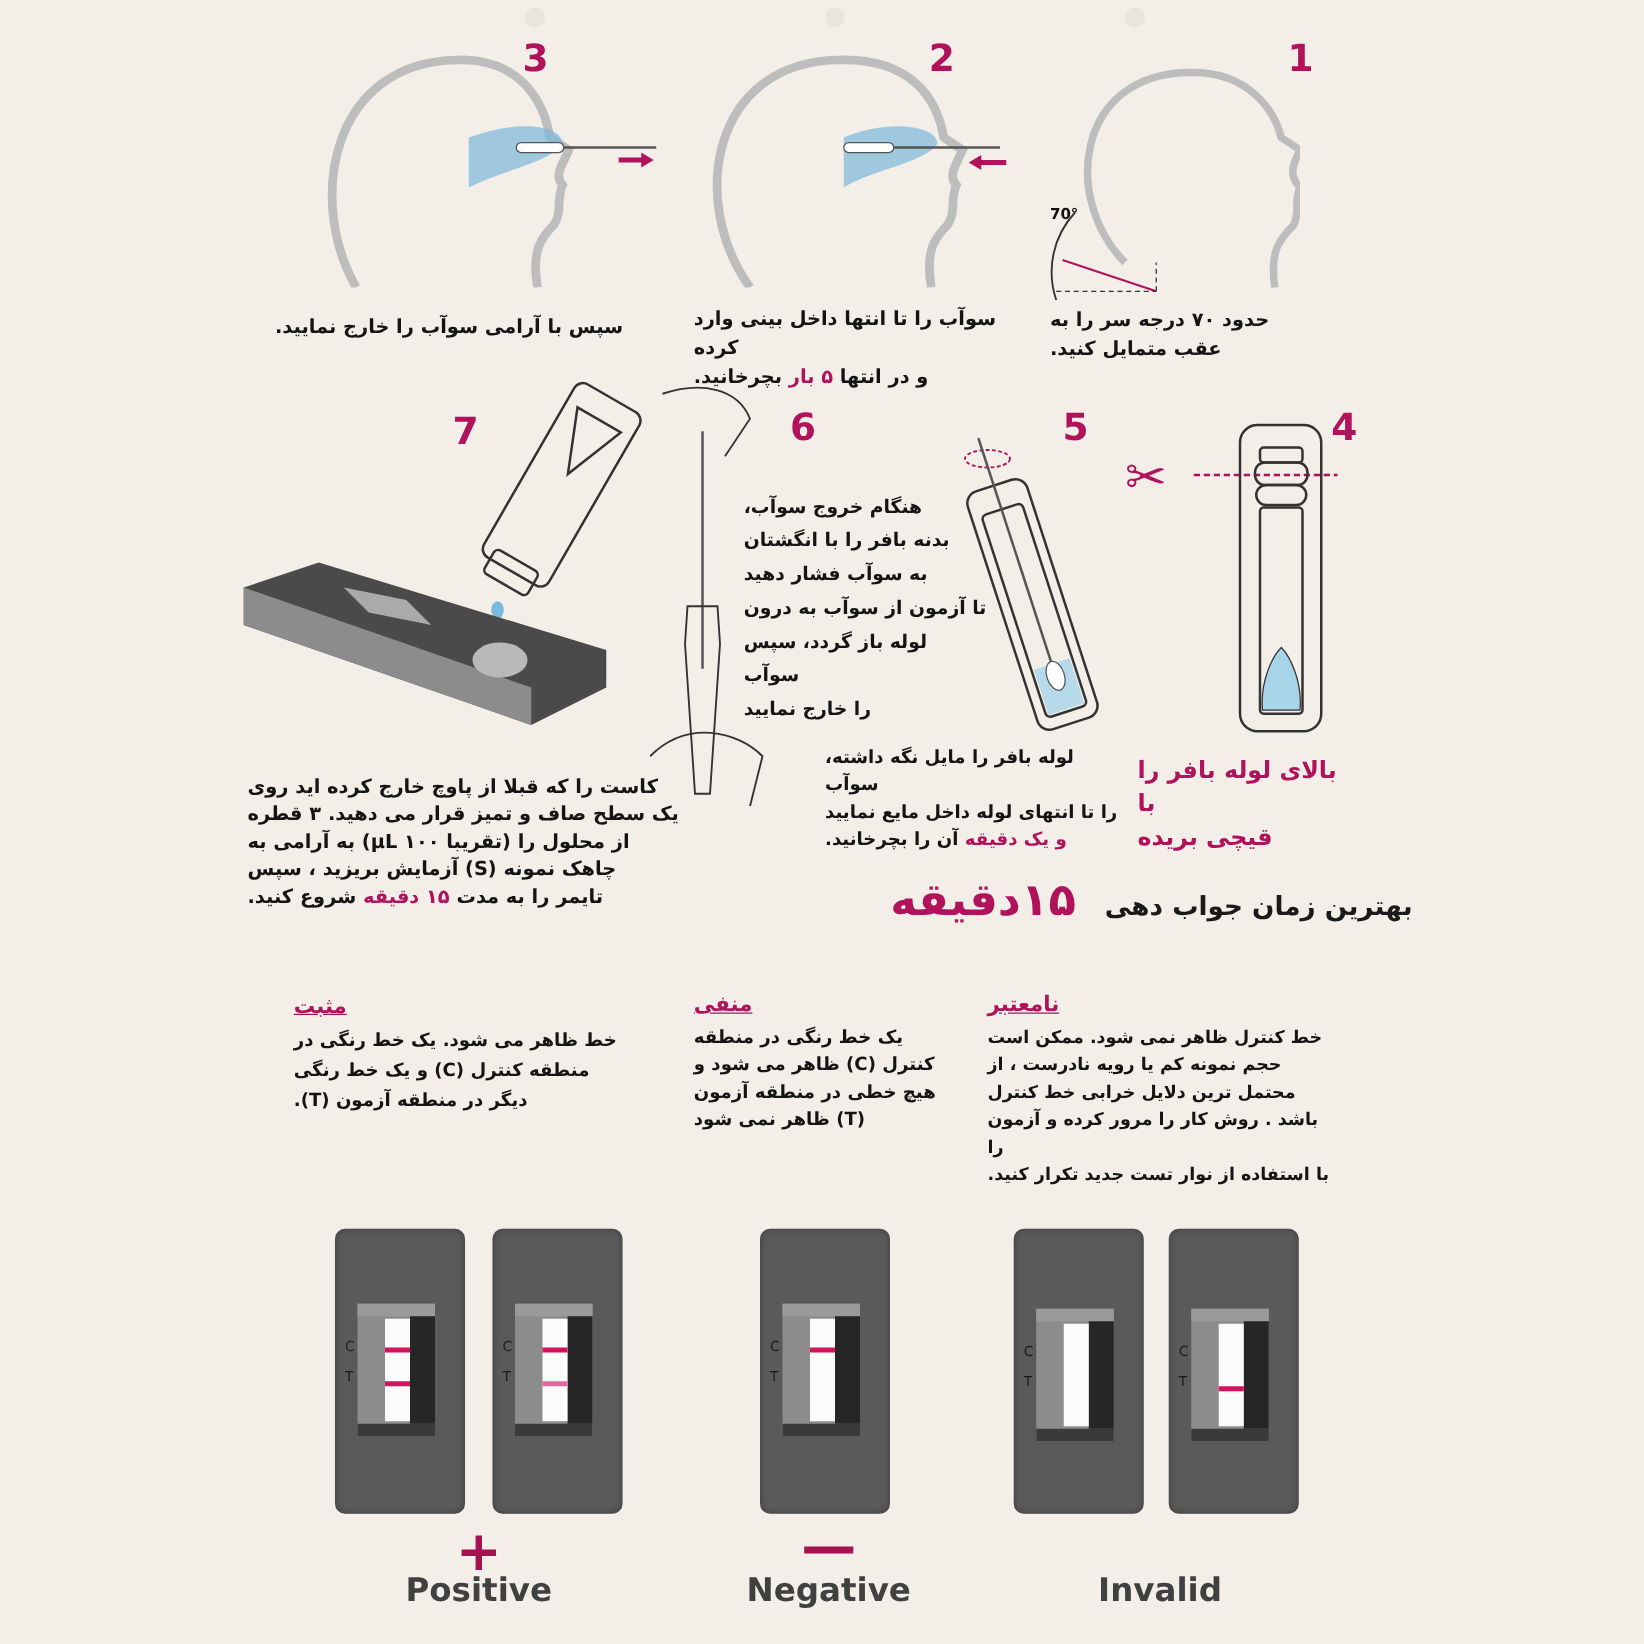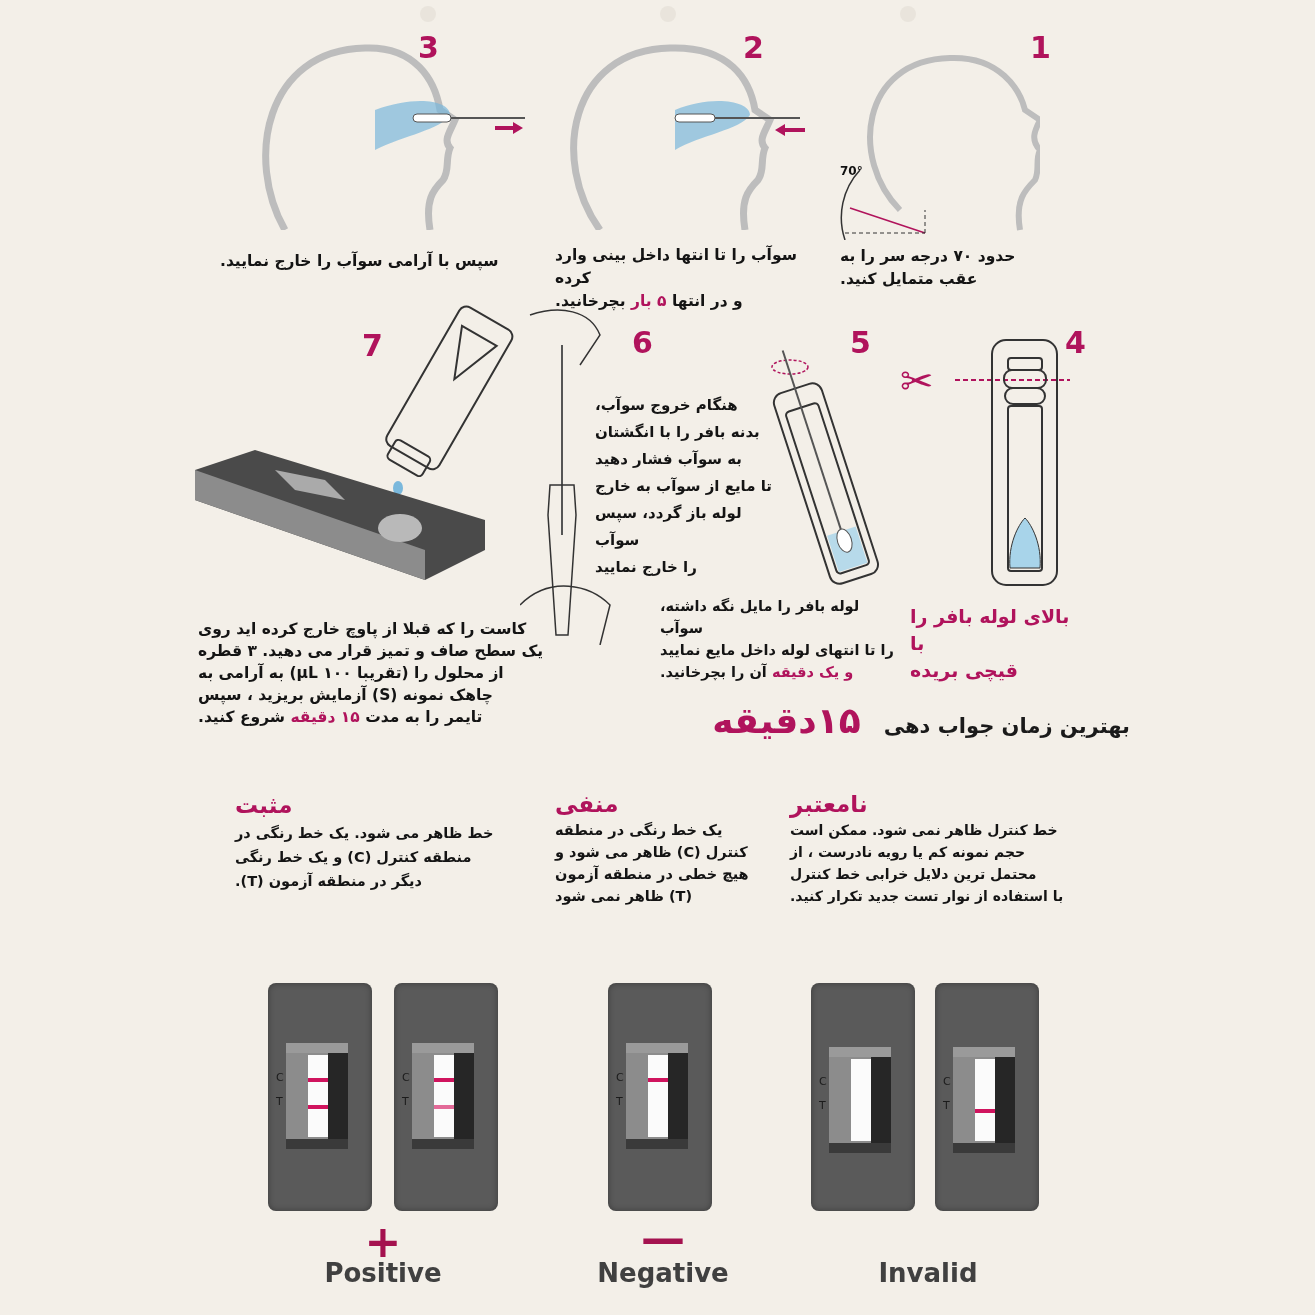--- a/index.html
+++ b/index.html
@@ -11,21 +11,21 @@
     position:relative;
   }
   .abs { position:absolute; }
   .stepnum { position:absolute; color:#b0135c; font-weight:bold; font-size:30px; font-family:"DejaVu Sans", sans-serif; }
   .fa {
     position:absolute; direction:rtl; text-align:left;
     font-weight:bold; font-size:15.5px; line-height:23px; color:#141414;
   }
   .hl { color:#b0135c; }
   .pinkbig { color:#b0135c; font-weight:bold; font-size:19px; line-height:27px; }
-  .rtitle { color:#b0135c; font-size:23px; font-weight:bold; display:block; margin-bottom:4px; }
+  .rtitle { color:#b0135c; font-size:17px; font-weight:bold; display:block; margin-bottom:4px;text-decoration:underline; }
   .cassette {
     position:absolute; width:104px; height:228px; background:#5a5a5a;
     border-radius:8px; box-shadow:inset 0 0 6px rgba(0,0,0,.35);
   }
   .cassette .win {
     position:absolute; left:18px; top:60px; width:62px; height:106px;
     background:#8c8c8c;
     border-top:10px solid #9a9a9a; border-bottom:10px solid #3a3a3a;
     box-sizing:border-box;
   }
@@ -130,21 +130,21 @@
   <svg class="abs" style="left:520px;top:305px" width="100" height="340">
     <path d="M10 10 C 40 0, 70 5, 80 30 L 60 60" fill="none" stroke="#333" stroke-width="1.5"></path>
     <line x1="42" y1="40" x2="42" y2="230" stroke="#555" stroke-width="2"></line>
     <path d="M30 180 L 54 180 L 56 210 L 48 330 L 36 330 L 28 210 Z" fill="none" stroke="#333" stroke-width="1.5"></path>
     <path d="M0 300 C 30 270, 70 280, 90 300 L 80 340" fill="none" stroke="#333" stroke-width="1.5"></path>
   </svg>
   <div class="fa" style="left:595px;top:392px;width:195px;font-size:15px;line-height:27px">
     <div>هنگام خروج سوآب،</div>
     <div>بدنه بافر را با انگشتان</div>
     <div>به سوآب فشار دهید</div>
-    <div>تا مایع از سوآب به خارج</div>
+    <div>تا آزمون از سوآب به درون</div>
     <div>لوله باز گردد، سپس سوآب</div>
     <div>را خارج نمایید</div>
   </div>
 </div>
 
 <div>
   <span class="stepnum" style="left:362px;top:328px">7</span>
   <svg class="abs" style="left:185px;top:300px" width="330" height="290">
     <g transform="rotate(30 240 120)">
       <rect x="215" y="0" width="60" height="160" rx="8" fill="none" stroke="#333" stroke-width="2"></rect>
@@ -170,20 +170,21 @@
 <div class="abs" style="left:680px;top:700px;width:450px;direction:rtl;text-align:right">
   <span style="font-weight:bold;font-size:21px">بهترین زمان جواب دهی</span>
   <span style="font-weight:bold;font-size:36px;color:#b0135c;margin-right:18px">۱۵دقیقه</span>
 </div>
 
 <div class="fa" style="left:790px;top:793px;width:275px;font-size:14px;line-height:22px">
   <span class="rtitle">نامعتبر</span>
   <div>خط کنترل ظاهر نمی شود. ممکن است</div>
   <div>حجم نمونه کم یا رویه نادرست ، از</div>
   <div>محتمل ترین دلایل خرابی خط کنترل</div>
+  <div>باشد . روش کار را مرور کرده و آزمون را</div>
   <div>با استفاده از نوار تست جدید تکرار کنید.</div>
 </div>
 <div class="fa" style="left:555px;top:793px;width:230px;font-size:14.5px;line-height:22px">
   <span class="rtitle">منفی</span>
   <div>یک خط رنگی در منطقه</div>
   <div>کنترل (C) ظاهر می شود و</div>
   <div>هیچ خطی در منطقه آزمون</div>
   <div>(T) ظاهر نمی شود</div>
 </div>
 <div class="fa" style="left:235px;top:793px;width:300px;font-size:14.5px;line-height:24px">

